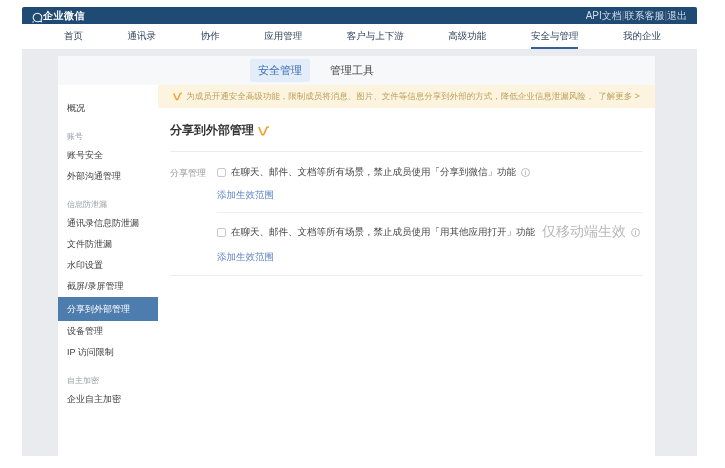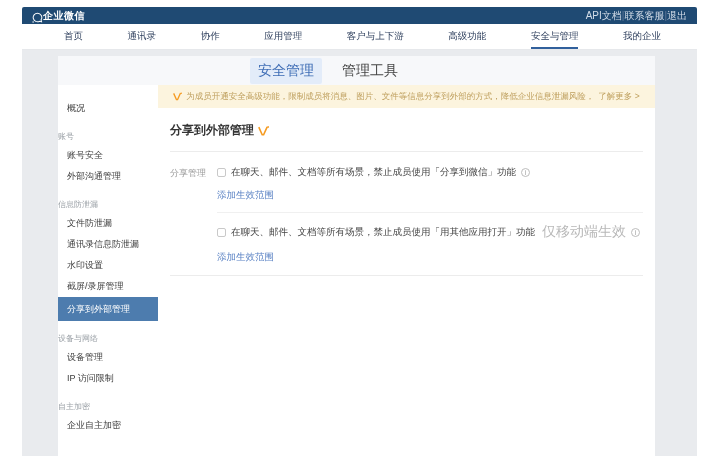--- a/index.html
+++ b/index.html
@@ -33,34 +33,34 @@
               cursor:pointer; border-bottom:2px solid transparent; padding-top:2px; }
   .nav-item.active { border-bottom-color:#31609c; color:#2d3e5c; }
 
   
   .wrapper { position:absolute; left:0; top:43px; width:675px; height:406px; background:#e9ebee; }
   .panel { position:absolute; left:36px; top:6px; width:597px; height:400px; background:#ffffff; overflow:hidden; }
 
   
   .tabrow { position:absolute; left:0; top:0; width:100%; height:29px; background:#f7f8fa;
             display:flex; align-items:center; gap:12px; padding-left:192px; }
-  .tab { font-size:14px; color:#464646; padding:4px 8px; border-radius:2px; cursor:pointer; white-space:nowrap; }
+  .tab { font-size:11px; color:#464646; padding:4px 8px; border-radius:2px; cursor:pointer; white-space:nowrap; }
   .tab.active { background:#e3ecf9; color:#3e6db5; }
 
   
   .noticebar { position:absolute; left:100px; right:0; top:29px; height:23px; background:#fcf4de;
                display:flex; align-items:center; justify-content:center; gap:4px;
                font-size:8.5px; color:#bfa05f; white-space:nowrap; }
   .noticebar .learn-more { cursor:pointer; }
 
   
   .sidebar { position:absolute; left:0; top:29px; bottom:0; width:100px; background:#ffffff; padding-top:13px; }
   .side-item { height:21px; line-height:21px; padding-left:9px; font-size:9px; color:#3d3d3d;
                cursor:pointer; white-space:nowrap; overflow:hidden; }
-  .side-header { margin-top:10px; height:16px; line-height:16px; 
+  .side-header { margin-top:10px; height:16px; line-height:16px; padding-left:9px;
                  font-size:8px; color:#9aa0a6; white-space:nowrap; }
   .side-item.active { background:#4d7cae; color:#ffffff; height:24px; line-height:24px; }
 
   
   .content { position:absolute; left:100px; top:50px; right:0; bottom:0; padding:16px 12px 0 12px; }
   .content-title { font-size:12px; font-weight:bold; color:#333333;
                    display:flex; align-items:center; gap:4px; }
   .h-divider { height:1px; background:#ececec; margin-top:12px; }
   .rule-section { display:flex; margin-top:14px; }
   .section-label { width:47px; flex:none; font-size:9px; color:#9b9b9b; padding-top:1px; }
@@ -124,26 +124,25 @@
         <span data-interactable="false">为成员开通安全高级功能，限制成员将消息、图片、文件等信息分享到外部的方式，降低企业信息泄漏风险，</span>
           <span class="learn-more" data-interactable="true">了解更多 &gt;</span>
       </div>
 
       <div class="sidebar" data-interactable="false">
         <div class="side-item" data-interactable="true">概况</div>
         <div class="side-header" data-interactable="false">账号</div>
         <div class="side-item" data-interactable="true">账号安全</div>
         <div class="side-item" data-interactable="true">外部沟通管理</div>
         <div class="side-header" data-interactable="false">信息防泄漏</div>
+        <div class="side-item" data-interactable="true">通讯录信息防泄漏</div>
         <div class="side-item" data-interactable="true">文件防泄漏</div>
-        <div class="side-item" data-interactable="true">通讯录信息防泄漏</div>
         <div class="side-item" data-interactable="true">水印设置</div>
         <div class="side-item" data-interactable="true">截屏/录屏管理</div>
         <div class="side-item active" data-interactable="true">分享到外部管理</div>
-        <div class="side-header" data-interactable="false">设备与网络</div>
         <div class="side-item" data-interactable="true">设备管理</div>
         <div class="side-item" data-interactable="true">IP 访问限制</div>
         <div class="side-header" data-interactable="false">自主加密</div>
         <div class="side-item" data-interactable="true">企业自主加密</div>
       </div>
 
       <div class="content" data-interactable="false">
         <div class="content-title" data-interactable="false">
           <span data-interactable="false">分享到外部管理</span>
           <svg width="11" height="10" viewBox="0 0 11 10" data-interactable="false">

